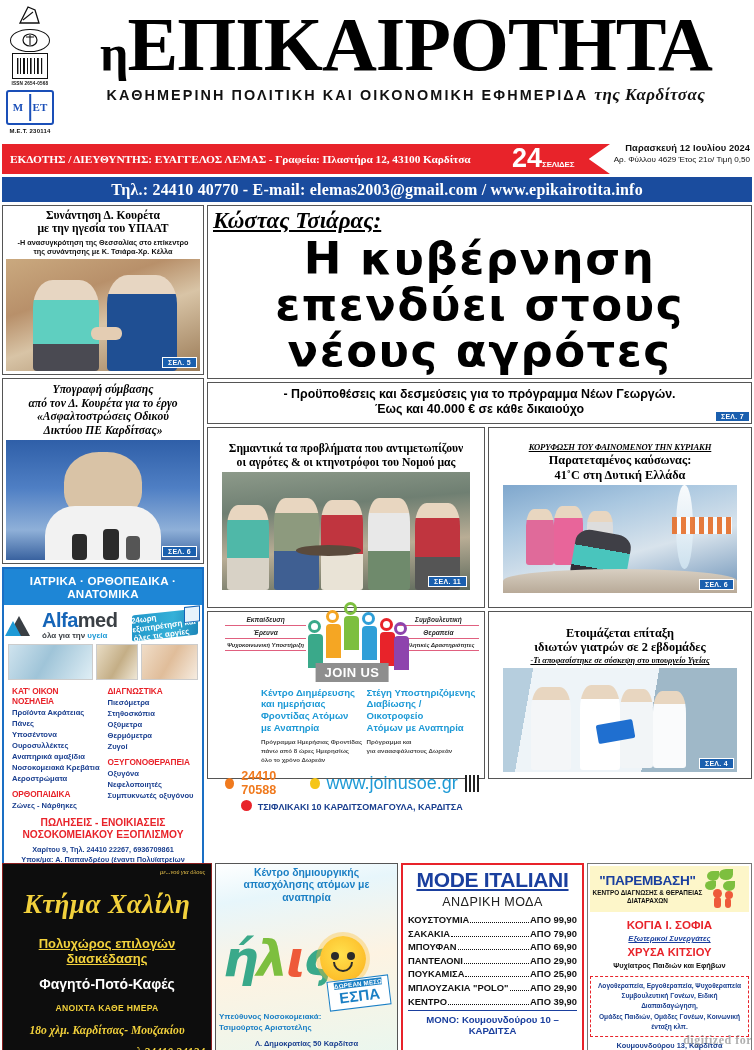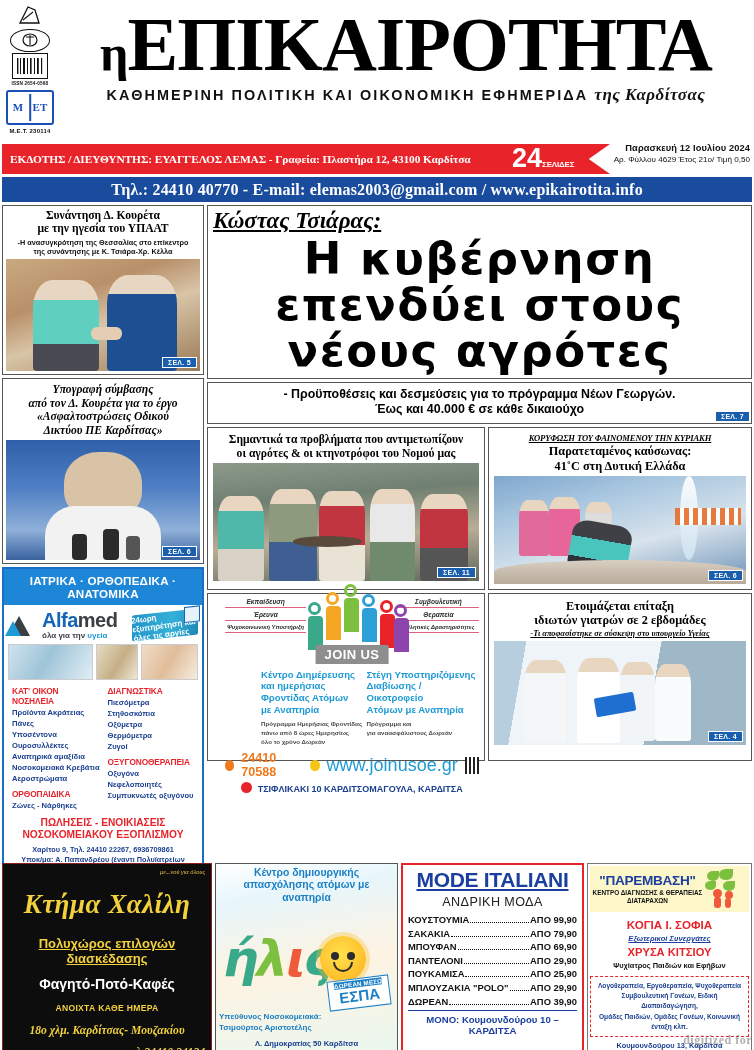--- a/index.html
+++ b/index.html
@@ -130,21 +130,21 @@
   .lead-sub {
     text-align: center; font-size: 12.4px; font-weight: bold; line-height: 1.28; color: #000;
   }
   .lead-sub .l1 { display:block; }
   .lead-sub .l2 { display:block; }
 
   
   .row2 { display: flex; gap: 3px; margin-top: 3px; }
   .cell-a { width: 278px; }
   .cell-b { flex: 1; }
-  .cell { border: 1px solid #555; padding: 5px; }
+  .cell { border: 1px solid #555; padding: 14px; }
   .cell-title {
     font-family: "Liberation Serif", serif; font-weight: bold; text-align: center;
     font-size: 12.3px; line-height: 1.16; color: #000;
   }
   .cell-kicker {
     font-family: "Liberation Serif", serif; font-style: italic; font-weight: bold;
     font-size: 8.6px; text-align: center; text-decoration: underline; color: #000;
     letter-spacing: -0.1px; margin-bottom: 1px;
   }
   .cell-kicker2 {
@@ -702,21 +702,21 @@
           <span class="md-item">ΠΟΥΚΑΜΙΣΑ</span>
           <span class="md-dots"></span>
           <span class="md-price">ΑΠΟ 25,90</span>
         </div>
         <div class="md-row">
           <span class="md-item">ΜΠΛΟΥΖΑΚΙΑ "POLO"</span>
           <span class="md-dots"></span>
           <span class="md-price">ΑΠΟ 29,90</span>
         </div>
         <div class="md-row">
-          <span class="md-item">ΔΩΡΕΑΝ</span>
+          <span class="md-item">ΚΕΝΤΡΟ</span>
           <span class="md-dots"></span>
           <span class="md-price">ΑΠΟ 39,90</span>
         </div>
       </div>
       <div class="md-foot">ΜΟΝΟ: Κουμουνδούρου 10 – ΚΑΡΔΙΤΣΑ</div>
     </div>
 
     <div class="ad-parem">
       <div class="pr-hdr">
         <div class="pr-hdr-txt">

